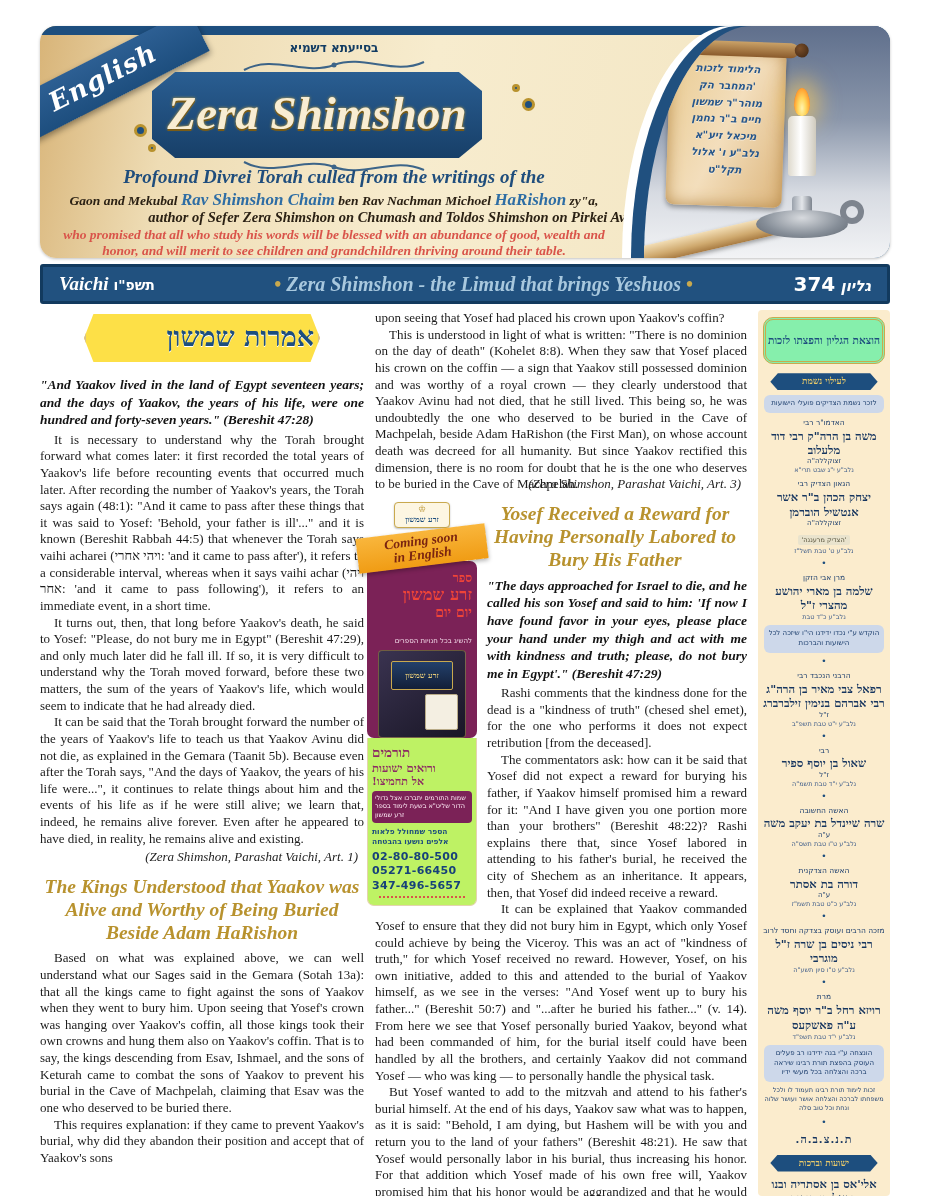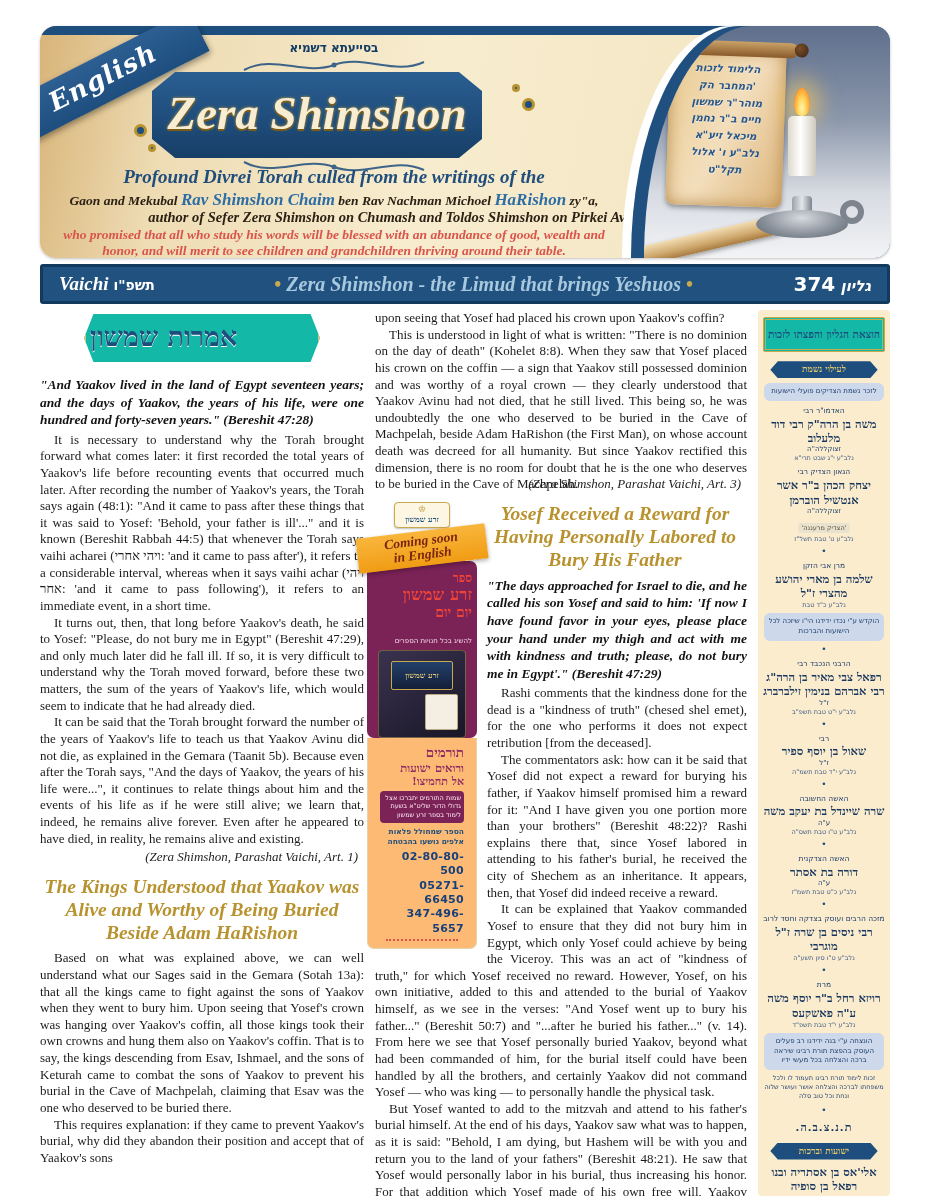--- a/index.html
+++ b/index.html
@@ -84,23 +84,23 @@
   .bar-right { color:#ffffff; font:italic bold 15px "DejaVu Sans", sans-serif; }
   .bar-right .num { font:bold 20px "DejaVu Sans", sans-serif; font-style:normal; }
 
   
   .main { position:absolute; left:40px; top:310px; width:850px; height:886px; display:flex; gap:11px; overflow:hidden; }
   .col-left { width:324px; }
   .col-mid { width:372px; }
   .sidebar { width:132px; background:#fbeccd; border-radius:4px; padding:7px 5px 10px;
              direction:rtl; text-align:center; font-family:"DejaVu Sans", sans-serif; color:#1d3f6e; }
 
-  .section-plaque { width:236px; margin:2px auto 12px; background:#14b8a6; border:2px solid #d9c28a;
+  .section-plaque { width:236px; margin:2px auto 12px; background:#fde047; border:2px solid #d9c28a;
              clip-path:polygon(0 50%,4% 4%,96% 4%,100% 50%,96% 96%,4% 96%);
-             color:#1d4e7e; font:bold 27px "DejaVu Serif", serif; text-align:left; padding:7px 4px 9px;
+             color:#1d4e7e; font:bold 27px "DejaVu Serif", serif; text-align:right; padding:7px 4px 9px;
              text-shadow:0 1px 0 #fff; }
   h2.gold { color:#b8922e; font:italic bold 19.5px "Liberation Serif", serif; text-align:center;
              line-height:1.18; margin:10px 4px 6px; }
   .quote { font:italic bold 13.5px "Liberation Serif", serif; color:#141414; text-align:justify;
              line-height:1.3; margin-bottom:3px; }
   p.body { font-size:13px; color:#1b1b1b; text-align:justify; text-indent:14px; line-height:1.28; }
   p.body.noindent { text-indent:0; }
   .cite { display:block; text-align:right; font:italic 13px "Liberation Serif", serif; color:#222;
              margin:2px 6px 8px 0; }
   .cite.tuck { margin-top:-17px; }
@@ -119,33 +119,33 @@
   .ad-purple .t2 { font:bold 16.5px "DejaVu Serif", serif; color:#ef4438; line-height:1.05; }
   .ad-purple .t3 { font:bold 14px "DejaVu Serif", serif; color:#ef4438; }
   .ad-purple .avail { font:7px "DejaVu Sans", sans-serif; color:#f2d9e8; margin-top:16px; }
   .book { width:88%; height:88px; margin:5px auto 0; border-radius:4px; position:relative;
              background:linear-gradient(145deg,#3a3350,#191626); border:1px solid rgba(201,169,78,.45); }
   .book .plate { position:absolute; left:14%; top:12%; width:72%; height:34%; border:1px solid #c9a94e;
              border-radius:2px; background:linear-gradient(#23406b,#132档0); background:linear-gradient(#23406b,#131f38);
              color:#e3c878; font:bold 8px "DejaVu Serif", serif; display:flex; align-items:center; justify-content:center; }
   .book .card { position:absolute; right:8%; bottom:8%; width:38%; height:42%; background:#f4efe2;
              border:1px solid #b9ab88; border-radius:2px; }
-  .ad-cream { background:#fdba74; border:1px solid #e4d4ae; border-top:none; border-radius:0 0 7px 7px;
-             padding:6px 12px 7px; text-align:right; direction:rtl; }
+  .ad-cream { background:#bef264; border:1px solid #e4d4ae; border-top:none; border-radius:0 0 7px 7px;
+             padding:6px 4px 7px; text-align:left; direction:rtl; }
   .donate1 { font:bold 13.5px "DejaVu Serif", serif; color:#8c2a63; }
   .donate2 { font:bold 11.5px "DejaVu Serif", serif; color:#8c2a63; }
   .donate3 { font:bold 11px "DejaVu Serif", serif; color:#8c2a63; margin-bottom:3px; }
   .ad-note { background:#7b2257; color:#fde8f4; font-size:6.5px; line-height:1.35; border-radius:4px;
              padding:3px; margin:2px 0 4px; font-family:"DejaVu Sans", sans-serif; }
   .ad-miracle { color:#1d4e7e; font:bold 7.5px "DejaVu Sans", sans-serif; line-height:1.35; margin-bottom:3px; }
   .ad-phone { direction:ltr; color:#16417a; font:bold 11px "DejaVu Sans", sans-serif; line-height:1.3; letter-spacing:.3px; }
   .ad-redline { border-bottom:2px dotted #d9544a; width:86%; margin:3px auto 0; }
 
   
-  .sb-header { background:#14b8a6; border:3px double #c9a94e; border-radius:2px; padding:8px 2px;
+  .sb-header { background:#86efac; border:3px double #c9a94e; border-radius:10px; padding:14px 2px;
              font:bold 10.5px "DejaVu Serif", serif; color:#1d4e7e; line-height:1.25; }
   .sb-ribbon { background:#1d4e7e; color:#e8c96a; font:bold 9px "DejaVu Serif", serif; padding:3px 2px 4px;
              width:88%; margin:9px auto 5px; clip-path:polygon(0 50%,7% 0,93% 0,100% 50%,93% 100%,7% 100%); }
   .sb-bluebox { background:#cdd8ea; border-radius:6px; font-size:7px; line-height:1.4; color:#1d3f6e;
              padding:4px 3px; margin:4px 1px; }
   .sb-pre { font-size:7.5px; color:#1d3f6e; margin-top:5px; line-height:1.3; }
   .sb-name { font:bold 11.5px "DejaVu Serif", serif; color:#16355f; line-height:1.25; margin-top:1px; }
   .sb-suffix { font-size:7px; color:#1d3f6e; }
   .sb-date { font-size:6.5px; color:#44618c; margin-top:1px; }
   .sb-tag { display:inline-block; background:#e9e3cd; color:#555039; font-size:6.5px; padding:1px 4px;

